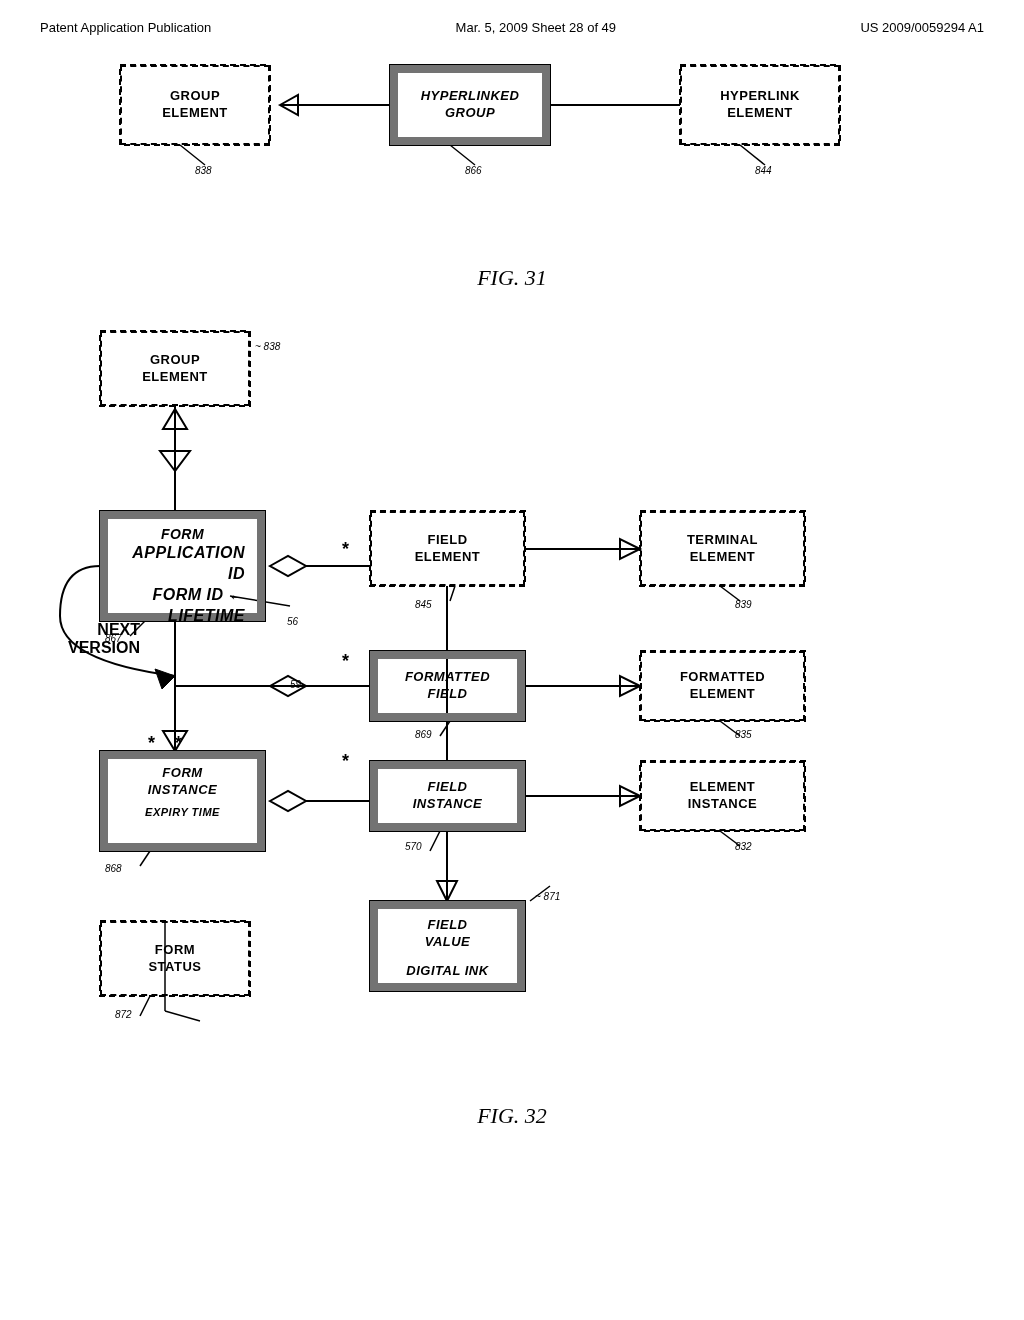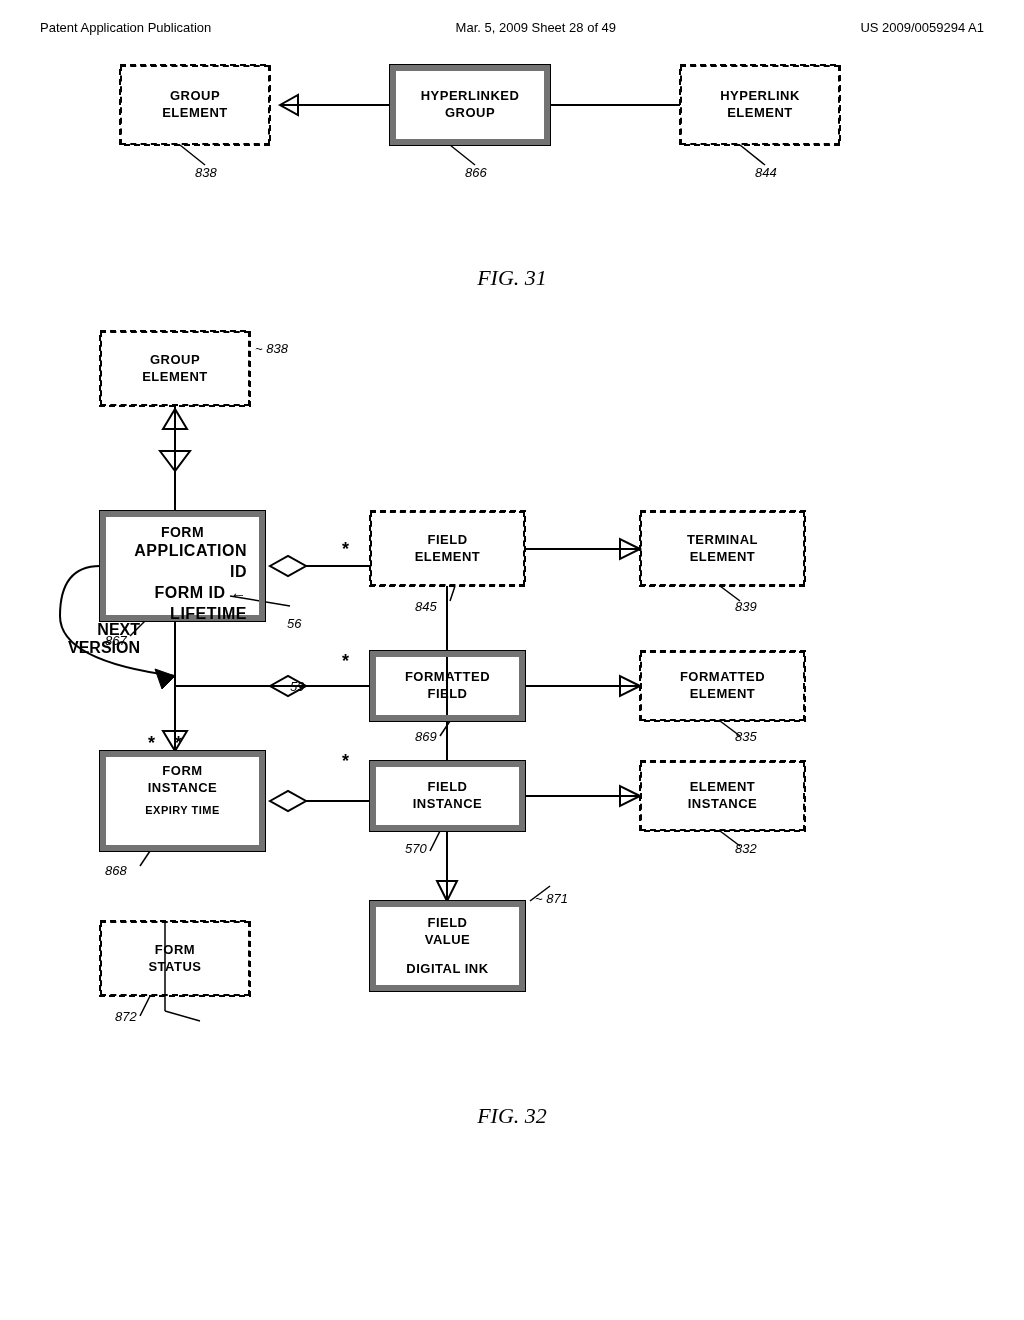--- a/index.html
+++ b/index.html
@@ -37,39 +37,40 @@
       justify-content: center;
       text-align: center;
       font-size: 13px;
       font-weight: bold;
       padding: 8px 12px;
       line-height: 1.3;
       letter-spacing: 0.5px;
     }
 
     .box-solid {
-      border: 6px solid #737373;
+      border: 8px solid #737373;
+      font-style: italic;
     }
 
     .box-dashed {
       border: 2px dashed #000;
     }
 
     
     .fig-label {
       font-size: 22px;
       font-style: italic;
       text-align: center;
       font-family: 'Times New Roman', serif;
     }
 
     
     .ref-num {
       font-style: italic;
-      font-size: 13px;
+      font-size: 10px;
       font-weight: normal;
     }
 
     
     svg {
       position: absolute;
       top: 0;
       left: 0;
       pointer-events: none;
     }

